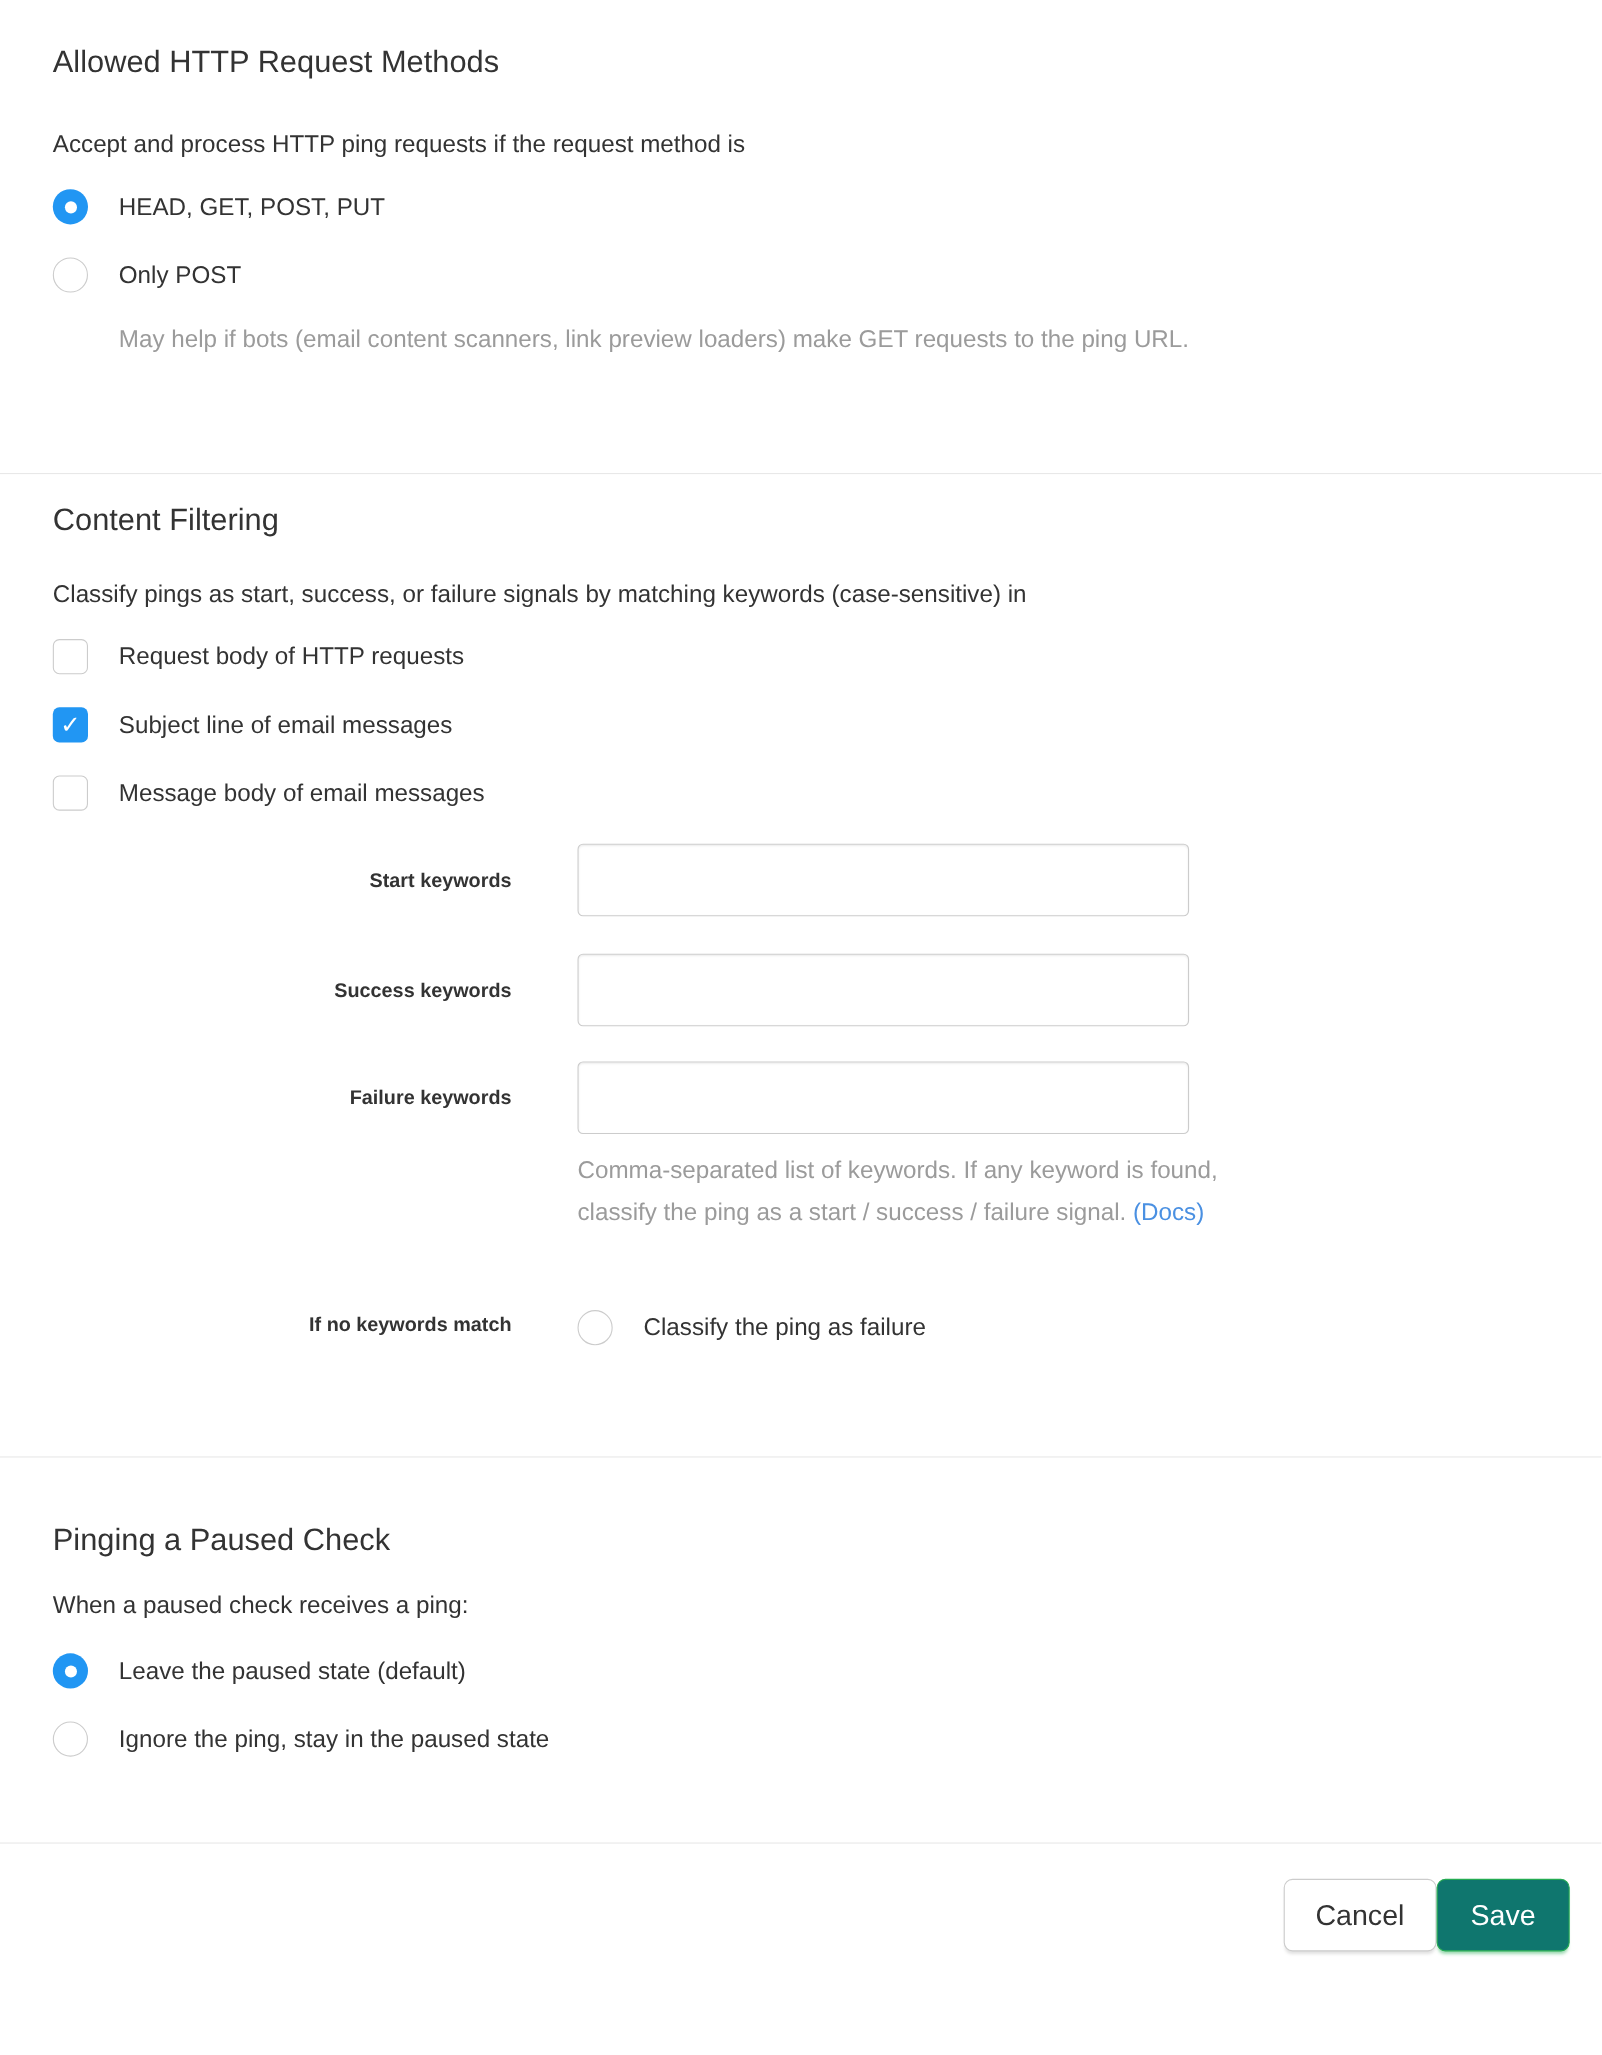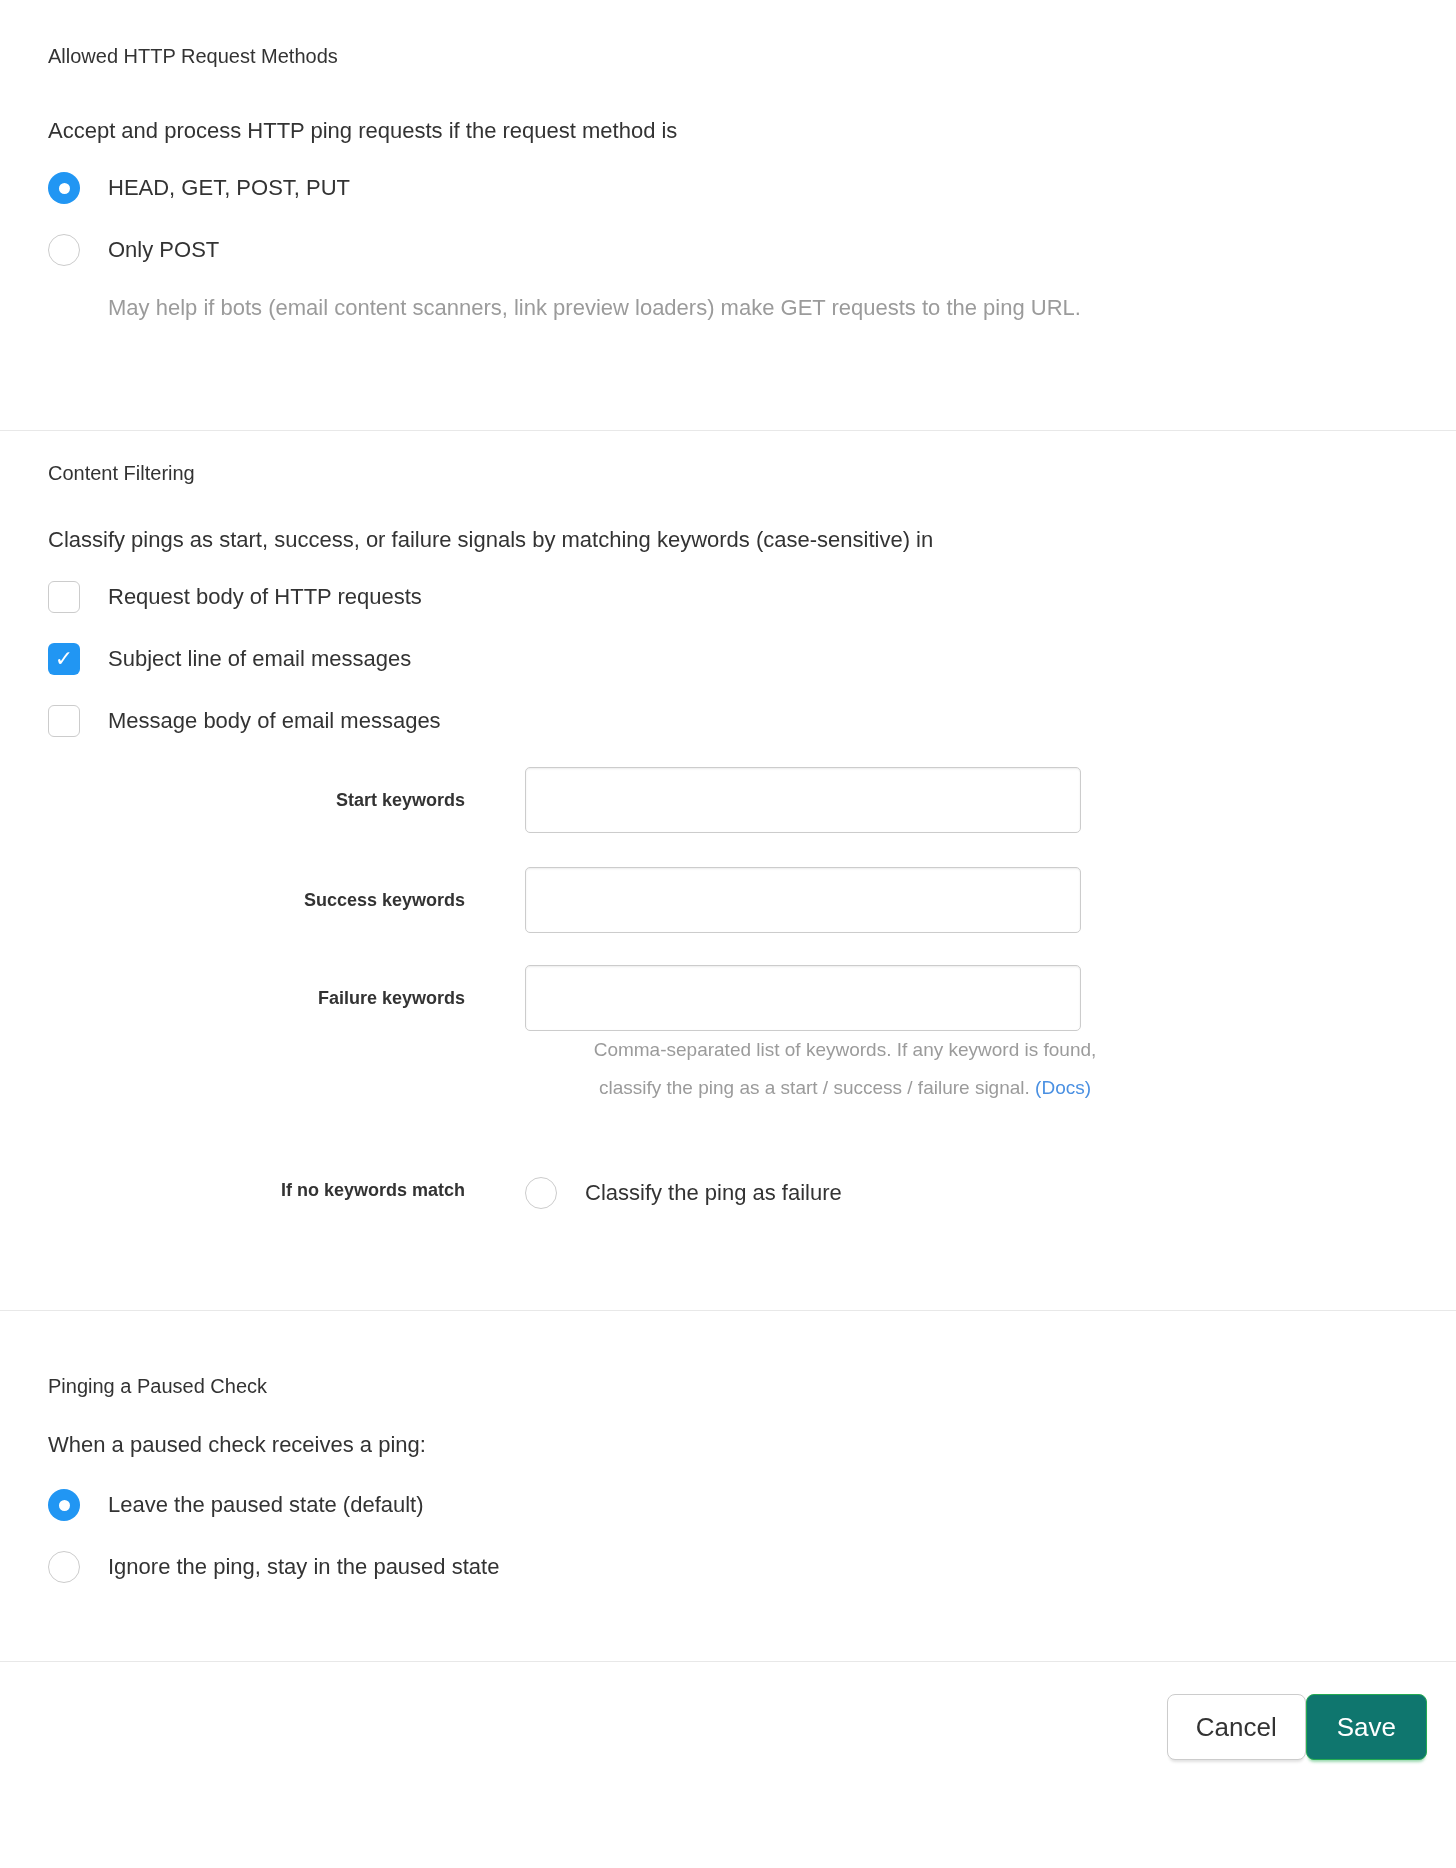--- a/index.html
+++ b/index.html
@@ -2,21 +2,21 @@
 <html><head>
 <meta charset="utf-8">
 <style>
   html,body{margin:0;padding:0;background:#ffffff;}
   body{
     width:1456px;min-height:1868px;
     font-family:"Liberation Sans","DejaVu Sans",sans-serif;
     color:#333333;position:relative;
   }
   .pad{padding-left:48px;padding-right:48px;}
-  h1{font-size:20px;font-weight:400;color:#333;margin:0;line-height:40px;}
+  h1{font-size:28px;font-weight:400;color:#333;margin:0;line-height:40px;}
   p{margin:0;}
   .sub{font-size:22px;line-height:30px;color:#333;}
   .muted{color:#9b9b9b;font-size:22px;line-height:32px;}
   .divider{border:none;border-top:1px solid #e8e8e8;margin:0;width:100%;}
 
   
   .sec-methods{padding-top:36px;padding-bottom:106px;}
   .sec-methods .sub{margin-top:40px;}
   .sec-filtering{padding-top:22px;padding-bottom:97px;}
   .sec-filtering .sub{margin-top:32px;}
@@ -41,21 +41,21 @@
 
   
   .form-row{display:flex;align-items:center;margin-top:32px;}
   .form-row.r1{margin-top:26px;}
   .form-row.r2{margin-top:34px;}
   .form-label{width:417px;text-align:right;font-size:18px;font-weight:700;color:#333;flex:none;}
   .form-ctl{margin-left:60px;}
   .kw-input{width:556px;height:66px;box-sizing:border-box;border:1px solid #cccccc;
             border-radius:5px;box-shadow:inset 0 1px 2px rgba(0,0,0,.08);
             font-size:22px;padding:0 16px;font-family:inherit;color:#333;outline:none;}
-  .form-help{margin-left:477px;font-size:19px;line-height:38px;color:#9b9b9b;max-width:640px;text-align:center;}
+  .form-help{margin-left:477px;margin-top:14px;font-size:22px;line-height:38px;color:#9b9b9b;max-width:640px;}
   .doc-link{color:#4a90e2;text-decoration:none;}
   .no-match{display:flex;margin-top:66px;}
   .no-match .form-label{padding-top:7px;}
   .no-match-opts{margin-left:60px;}
   .no-match-opts .opt-row{margin-top:0;}
   .no-match-opts .opt-row + .opt-row{margin-top:22px;}
 
   
   .footer{display:flex;justify-content:flex-end;align-items:flex-start;
           gap:0;padding:32px 29px 0 29px;}

